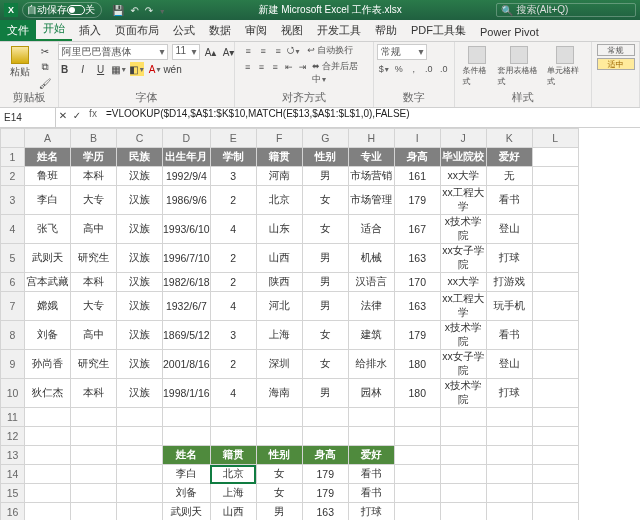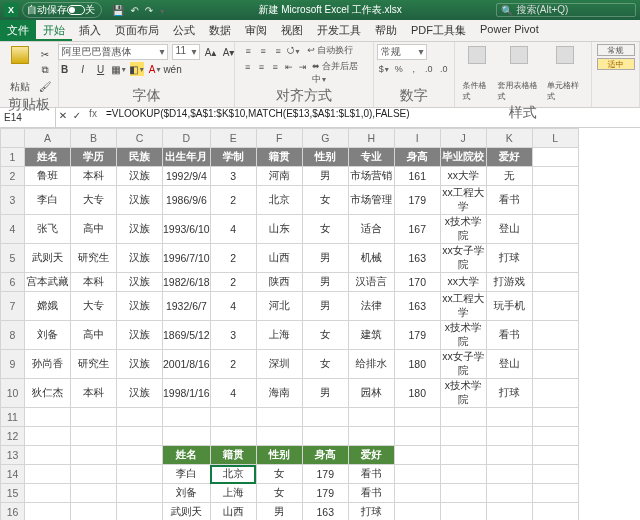--- a/index.html
+++ b/index.html
@@ -6,28 +6,28 @@
 body{background:#fff;width:640px;height:520px;overflow:hidden;position:relative;font-size:11px;color:#333}
 .titlebar{height:20px;background:linear-gradient(#2a7a4a,#206040);display:flex;align-items:center;color:#fff;font-size:10px;padding:0 4px}
 .titlebar .xl-ico{width:14px;height:14px;background:#107c41;color:#fff;display:flex;align-items:center;justify-content:center;font-weight:bold;font-size:9px;margin-right:4px}
 .titlebar .autosave{border:1px solid #fff4;border-radius:8px;padding:0 6px 0 4px;display:flex;align-items:center;gap:0;margin-right:6px}
 .titlebar .switch{width:18px;height:10px;border:1px solid #fff;border-radius:5px;position:relative}
 .titlebar .switch::after{content:"";position:absolute;width:6px;height:6px;border-radius:50%;background:#fff;top:1px;left:1px}
 .qat{display:flex;gap:6px;margin-left:4px}
 .qat span{opacity:.85}
 .title-file{flex:1;text-align:center}
 .searchbox{width:140px;height:14px;border:1px solid #fff4;border-radius:2px;display:flex;align-items:center;padding:0 4px;gap:3px;color:#ddd}
-.tabs{height:22px;background:#f3f2f1;display:flex;font-size:11px;border-bottom:1px solid #d0d0d0}
+.tabs{height:22px;background:#f3f2f1;display:flex;align-items:flex-end;font-size:11px;border-bottom:1px solid #d0d0d0}
 .tabs div{padding:3px 7px;color:#333;cursor:pointer}
 .tabs .file{background:#107c41;color:#fff}
 .tabs .active{border-bottom:2px solid #15803d;font-weight:400;color:#107c41}
 .ribbon{height:66px;background:#f3f2f1;display:flex;border-bottom:1px solid #d0d0d0;font-size:10px;color:#555}
 .grp{border-right:1px solid #ddd;padding:2px 6px;display:flex;flex-direction:column;justify-content:space-between;align-items:center}
-.grp .lbl{font-size:14px;color:#666;text-align:left}
-.ribbon-btn{display:flex;flex-direction:column;align-items:center;gap:16px;padding:2px;min-width:28px}
+.grp .lbl{font-size:11px;color:#666;text-align:left}
+.ribbon-btn{display:flex;flex-direction:column;align-items:center;gap:1px;padding:2px;min-width:28px}
 .ribbon-ico{width:18px;height:18px;background:#ddd;border:1px solid #bbb}
 .ribbon-ico.paste{background:linear-gradient(#f9e79f,#d4ac0d);border:1px solid #b7950b}
 .fontrow{display:flex;gap:4px;margin-bottom:2px;align-items:center}
 .fontsel{border:1px solid #ccc;background:#fff;height:16px;font-size:10px;padding:0 14px 0 3px;position:relative}
 .fontsel::after{content:"▾";position:absolute;right:2px;top:1px;color:#666}
 .mini{width:14px;height:14px;border:1px solid transparent;display:flex;align-items:center;justify-content:center;font-size:10px;color:#444}
 .alignrow{display:flex;gap:1px}
 .cb{width:14px;height:14px;display:flex;align-items:center;justify-content:center;font-size:9px;color:#555}
 .droparrow::after{content:"▾";font-size:8px;color:#666;margin-left:1px}
 .namebar{height:20px;display:flex;align-items:flex-start;border-bottom:1px solid #d0d0d0;font-size:10px}

